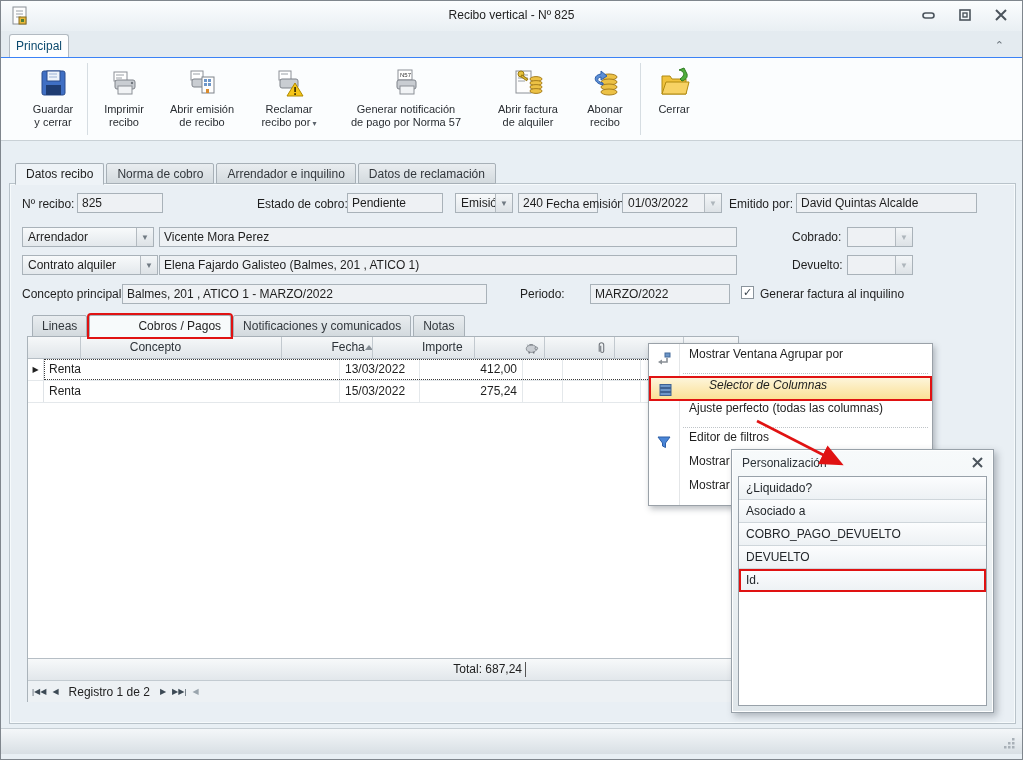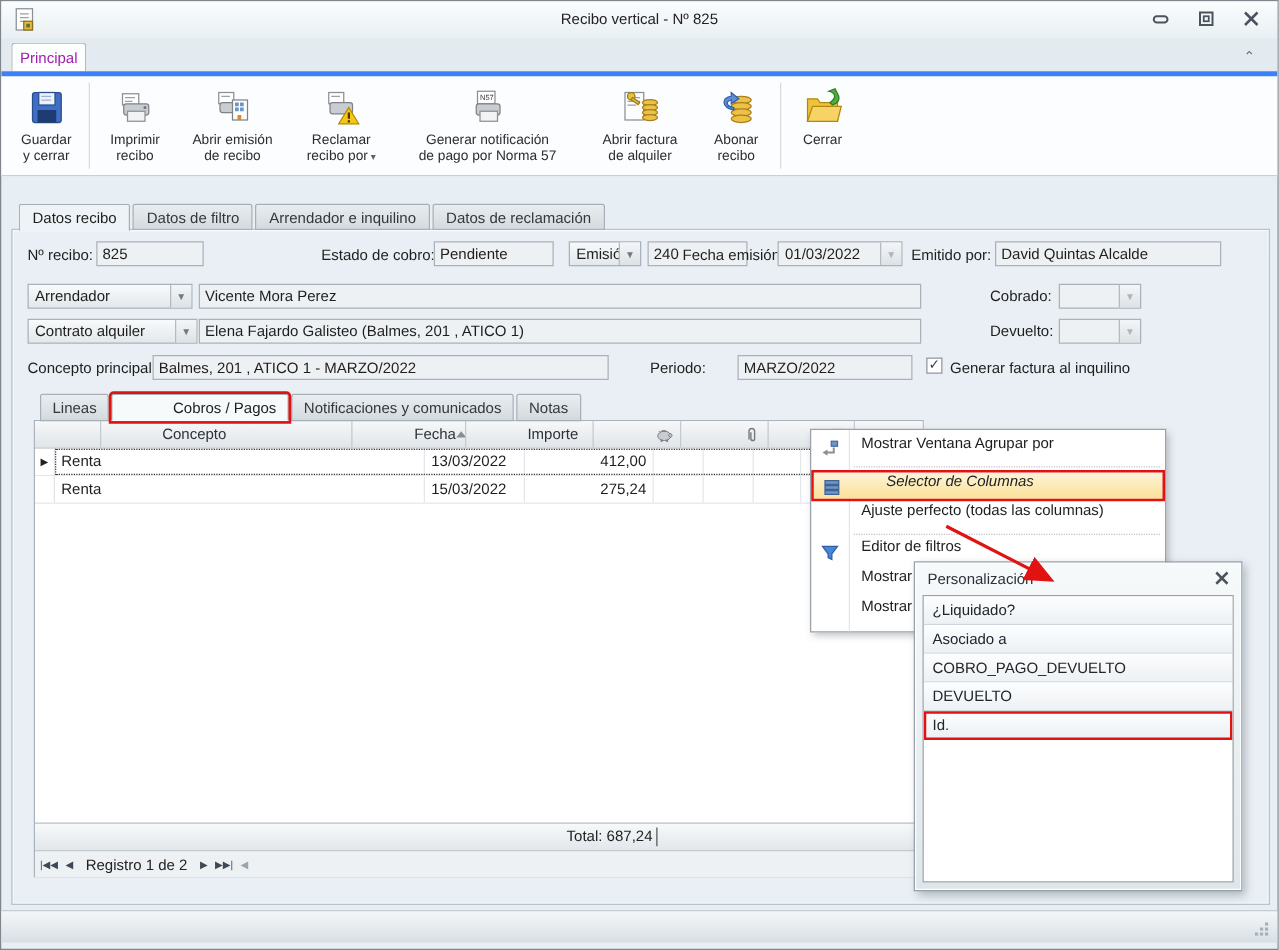--- a/index.html
+++ b/index.html
@@ -13,25 +13,25 @@
   .titlebar{position:absolute;left:0;top:0;right:0;height:30px;
     background:linear-gradient(#fbfdfe,#e9eff3);}
   .appicon{position:absolute;left:10px;top:5px;width:18px;height:20px;}
   .wtitle{position:absolute;left:0;right:0;top:7px;text-align:center;color:#222;}
   .wcontrols{position:absolute;right:12px;top:6px;display:flex;gap:18px;}
   .wbtn{width:18px;height:16px;display:flex;align-items:center;justify-content:center;color:#4b545c;}
   
   .tabstrip{position:absolute;left:0;top:30px;right:0;height:27px;background:#e4ebf0;}
   .ribbontab{position:absolute;left:8px;top:3px;width:60px;height:25px;background:#fdfefe;
     border:1px solid #b2bac1;border-bottom:none;border-radius:3px 3px 0 0;
-    text-align:center;line-height:23px;color:#a21caf;}
+    text-align:center;line-height:23px;color:#0c4a6e;}
   .ribbon-collapse{position:absolute;right:18px;top:8px;color:#6a737b;font-size:11px;}
   .ribbonbody{position:absolute;left:0;top:56px;right:0;height:84px;background:#fbfdfe;
-    border-top:4px solid #3b82f6;border-bottom:1px solid #c9d1d6;
-    display:flex;align-items:stretch;padding:3px 0 3px 6px;}
+    border-top:1px solid #3b82f6;border-bottom:1px solid #c9d1d6;
+    display:flex;align-items:stretch;padding:3px 0 3px 22px;}
   .rbtn{display:flex;flex-direction:column;align-items:center;justify-content:flex-start;
     padding-top:6px;border-radius:3px;cursor:default;}
   .rbtn .icon{width:32px;height:32px;margin-bottom:4px;}
   .rbtn .l{font-size:11px;line-height:13px;text-align:center;color:#2a2e33;white-space:nowrap;}
   .rsep{width:1px;background:#d6dde2;margin:2px 4px;}
   .caret{font-size:8px;color:#5b646c;}
   
   .maintabs{position:absolute;left:14px;top:162px;display:flex;z-index:2;}
   .mtab{height:21px;padding:0 10px;line-height:20px;border:1px solid #a7b0b7;margin-right:2px;
     background:linear-gradient(#e9edf0,#d3dade);border-radius:2px 2px 0 0;color:#33383d;}
@@ -254,21 +254,21 @@
             <path d="M4 27 L8 15 L31 15 L28 27 Z" fill="#f7d264" stroke="#b08a10"></path>
             <path d="M22 12 C28 8 26 4 21 3 L26 1 L29 7 C30 11 27 13 24 14 Z" fill="#4fae3c" stroke="#2f7a22"></path>
           </svg></span>
         <div class="l">Cerrar</div>
         <div class="l"></div>
       </div>
     </div>
 
   <div class="maintabs" id="maintabs">
       <div class="mtab active">Datos recibo</div>
-      <div class="mtab">Datos de filtro</div>
+      <div class="mtab">Norma de cobro</div>
       <div class="mtab">Arrendador e inquilino</div>
       <div class="mtab">Datos de reclamación</div>
     </div>
 
   <div class="panel">
 
     <div class="flabel" style="left:12px;top:13px">Nº recibo:</div>
     <div class="field" style="left:67px;top:9px;width:86px">825</div>
     <div class="flabel" style="left:247px;top:13px">Estado de cobro:</div>
     <div class="field" style="left:337px;top:9px;width:96px">Pendiente</div>

